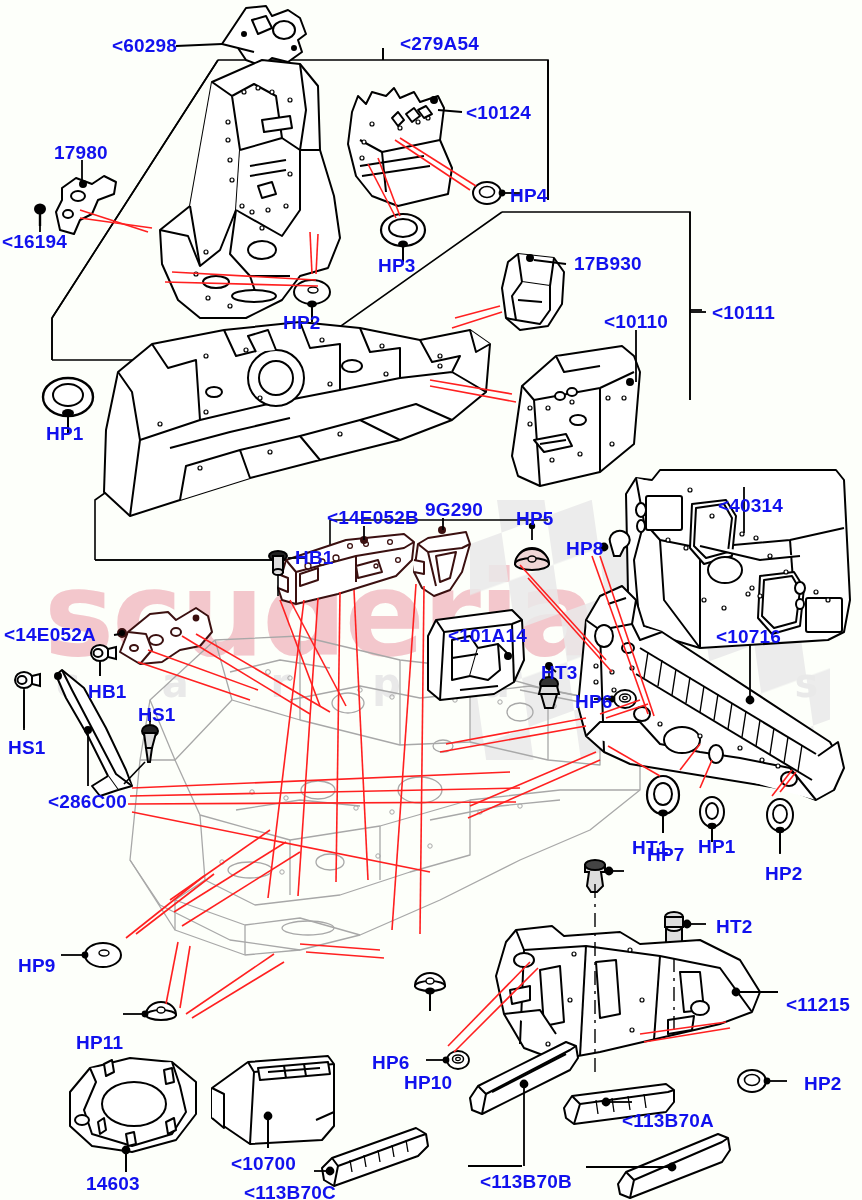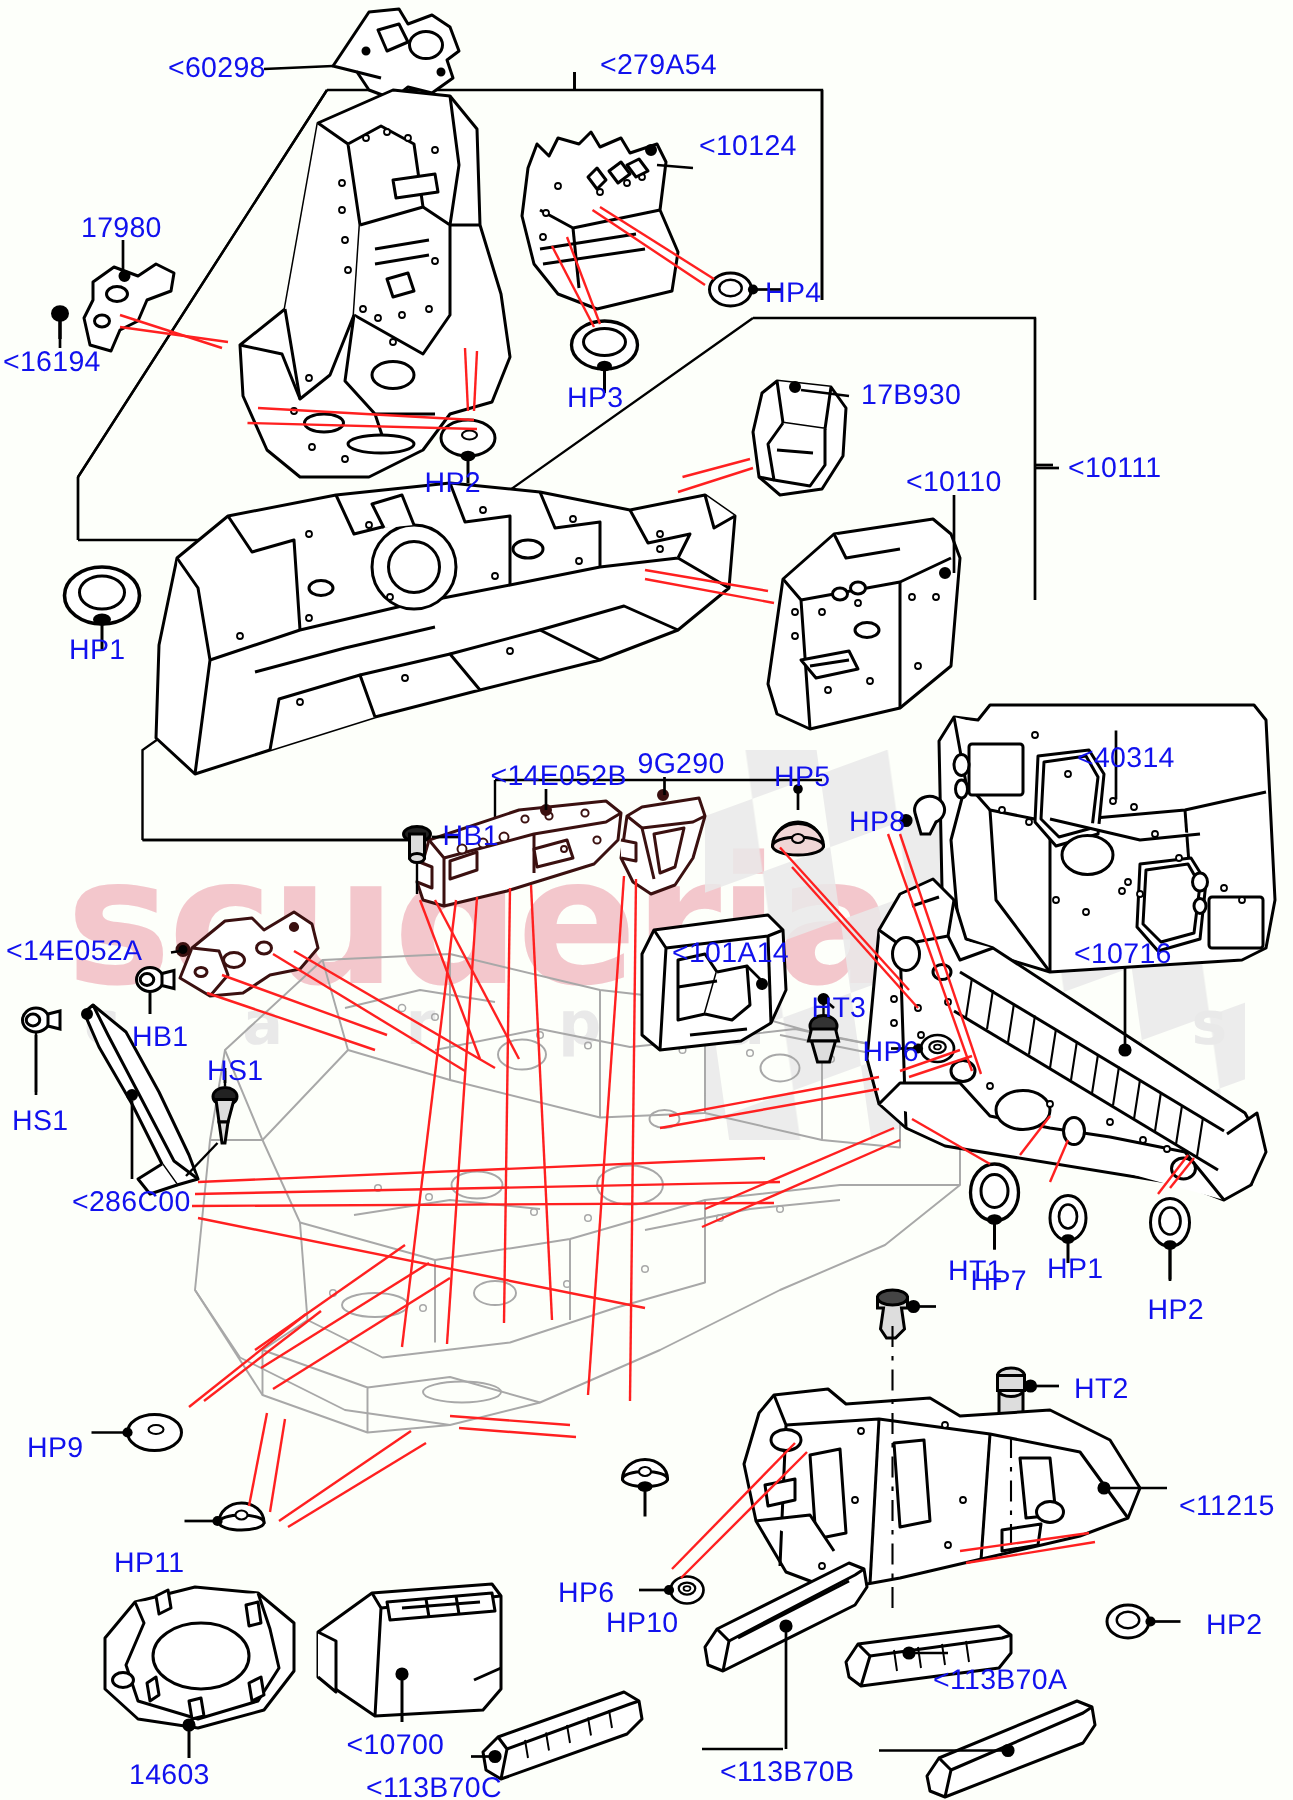--- a/index.html
+++ b/index.html
@@ -1,19 +1,19 @@
 <!DOCTYPE html>
 <html><head>
 <meta charset="utf-8">
 <style>
   html,body{margin:0;padding:0;background:#fdfffa;}
   #page{position:relative;width:862px;height:1200px;background:#fdfffa;
         font-family:"Liberation Sans","DejaVu Sans",sans-serif;overflow:hidden;}
   #svgroot{position:absolute;left:0;top:0;width:862px;height:1200px;}
-  .lbl{position:absolute;color:#1111ee;font-size:19px;font-weight:400;
+  .lbl{position:absolute;color:#1111ee;font-size:19px;font-weight:700;
        letter-spacing:.2px;white-space:nowrap;line-height:1;}
   .wm-scuderia{position:absolute;left:44px;top:545px;font-size:118px;font-weight:700;
        color:#f3c7cc;letter-spacing:-2px;font-family:"DejaVu Sans",sans-serif;
        pointer-events:none;user-select:none;}
   .wm-carparts{position:absolute;left:56px;top:660px;font-size:40px;font-weight:700;
        color:#e9e9e9;letter-spacing:34px;font-family:"DejaVu Sans",sans-serif;
        pointer-events:none;user-select:none;}
 </style>
 </head>
 <body>
@@ -788,21 +788,21 @@
       <line x1="454" y1="1052" x2="538" y2="968"></line>
       <line x1="640" y1="1034" x2="726" y2="1022"></line>
       <line x1="644" y1="1042" x2="730" y2="1028"></line>
       <line x1="380" y1="950" x2="300" y2="944"></line>
       <line x1="384" y1="958" x2="306" y2="952"></line>
     </g>
   </svg>
 
   <div class="lbl" style="left:112px;top:36px">&lt;60298</div>
   <div class="lbl" style="left:400px;top:34px">&lt;279A54</div>
-  <div class="lbl" style="left:466px;top:88px">&lt;10124</div>
+  <div class="lbl" style="left:466px;top:103px">&lt;10124</div>
   <div class="lbl" style="left:54px;top:143px">17980</div>
   <div class="lbl" style="left:510px;top:186px">HP4</div>
   <div class="lbl" style="left:2px;top:232px">&lt;16194</div>
   <div class="lbl" style="left:378px;top:256px">HP3</div>
   <div class="lbl" style="left:574px;top:254px">17B930</div>
   <div class="lbl" style="left:283px;top:313px">HP2</div>
   <div class="lbl" style="left:604px;top:312px">&lt;10110</div>
   <div class="lbl" style="left:712px;top:303px">&lt;10111</div>
   <div class="lbl" style="left:46px;top:424px">HP1</div>
   <div class="lbl" style="left:718px;top:496px">&lt;40314</div>

